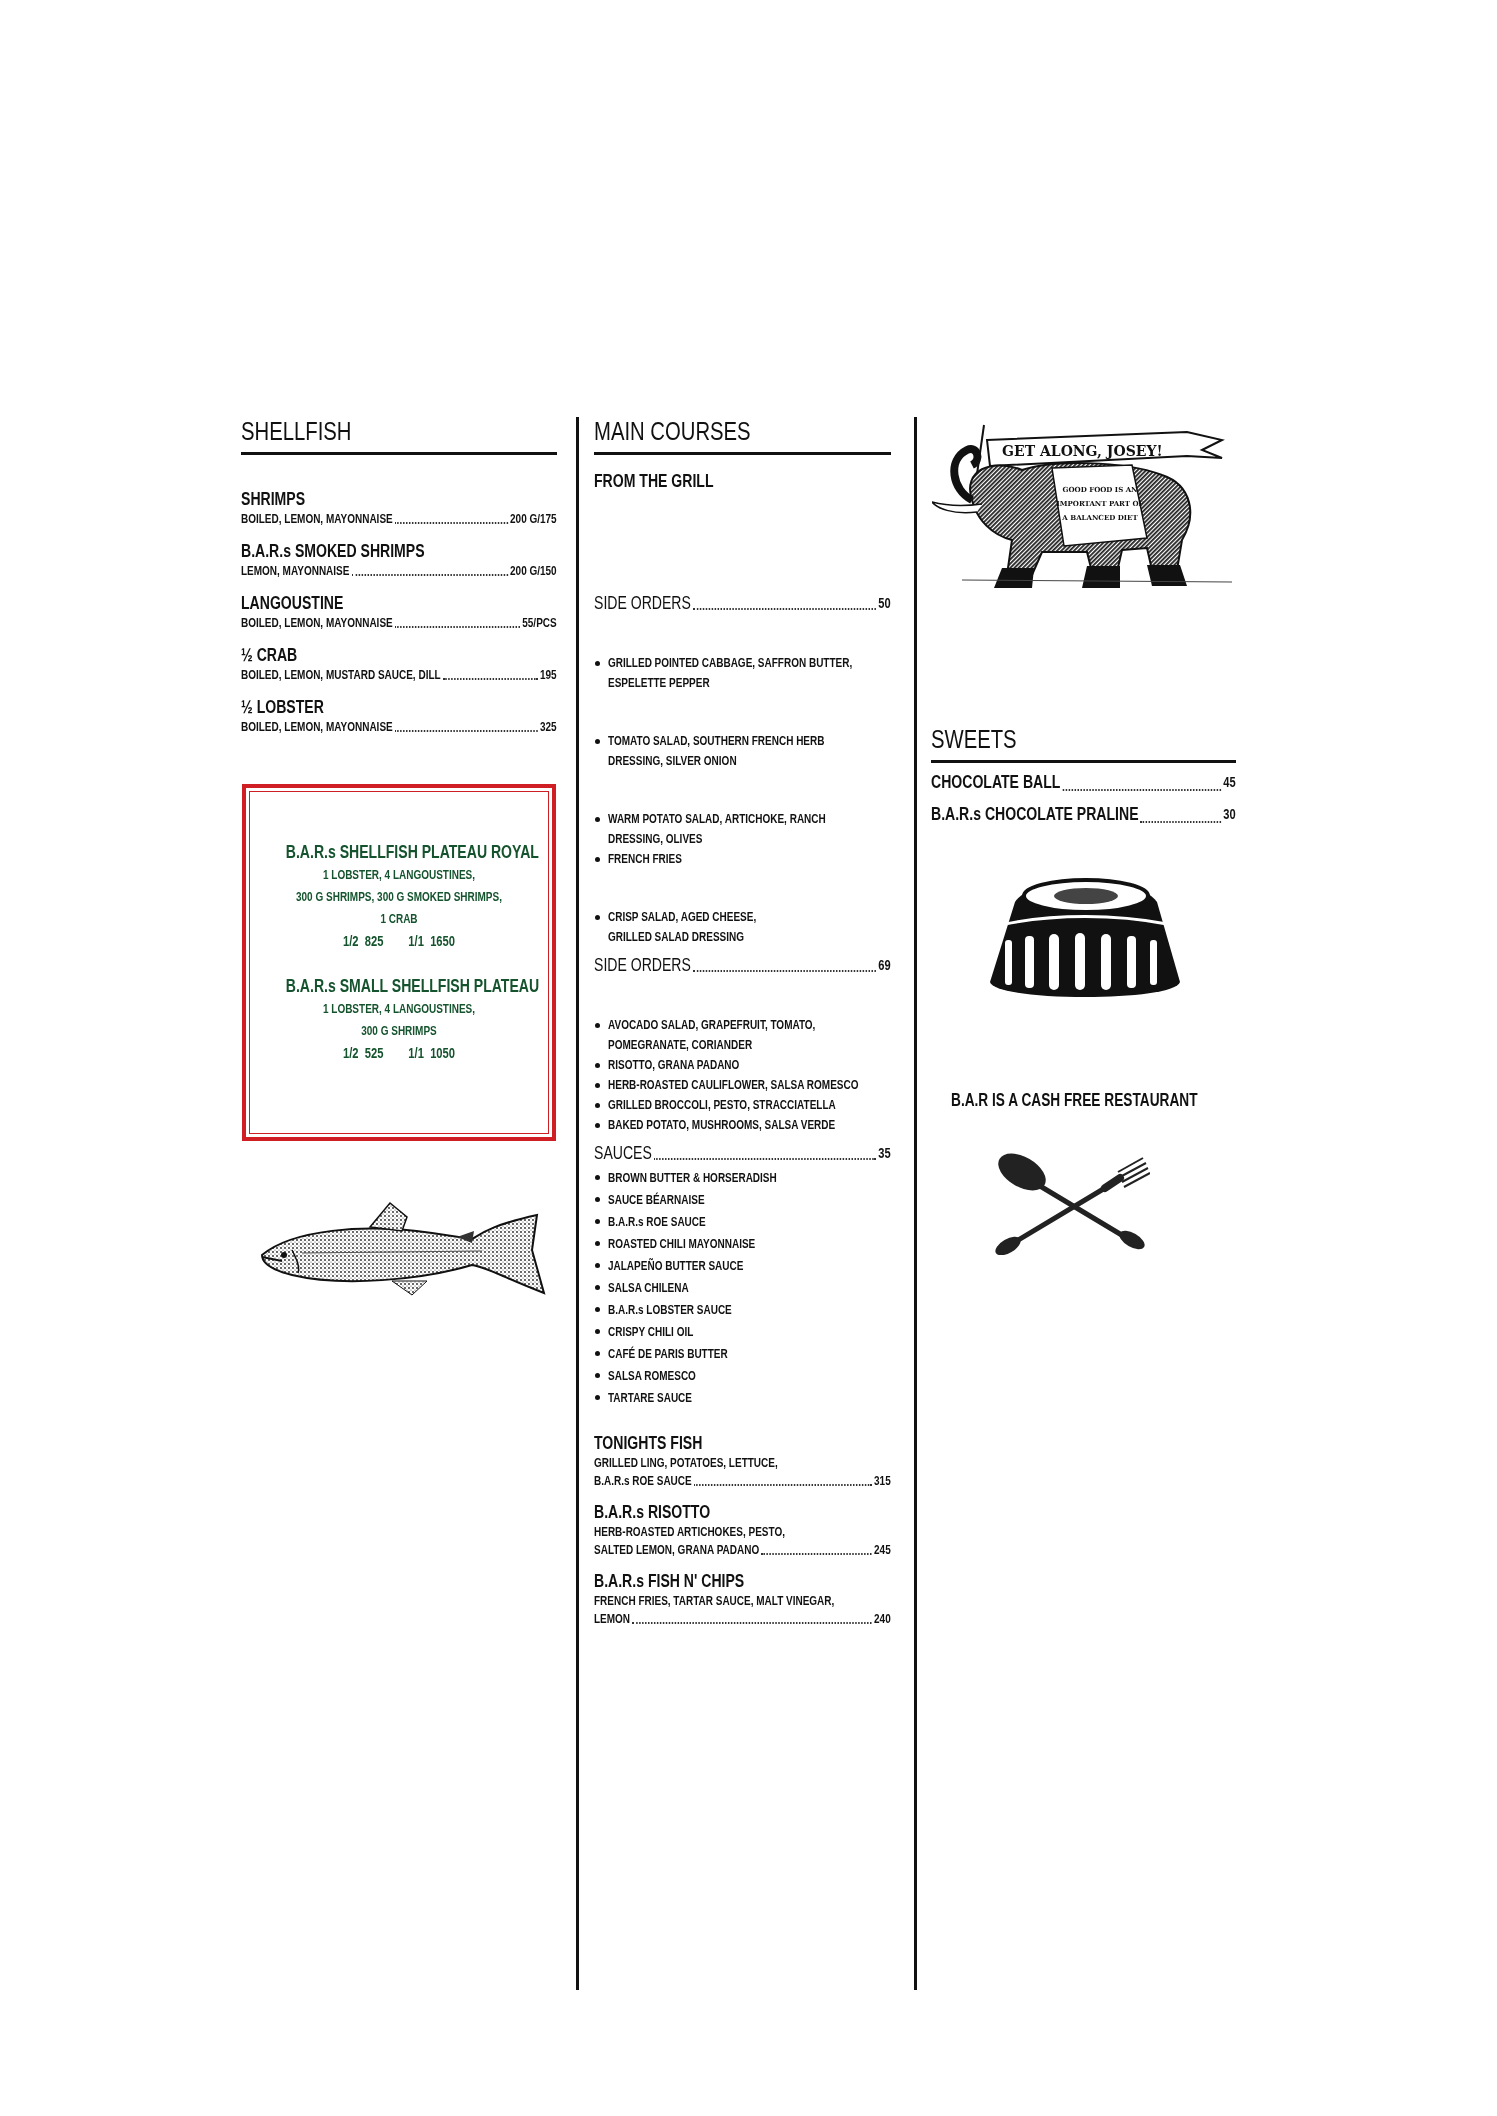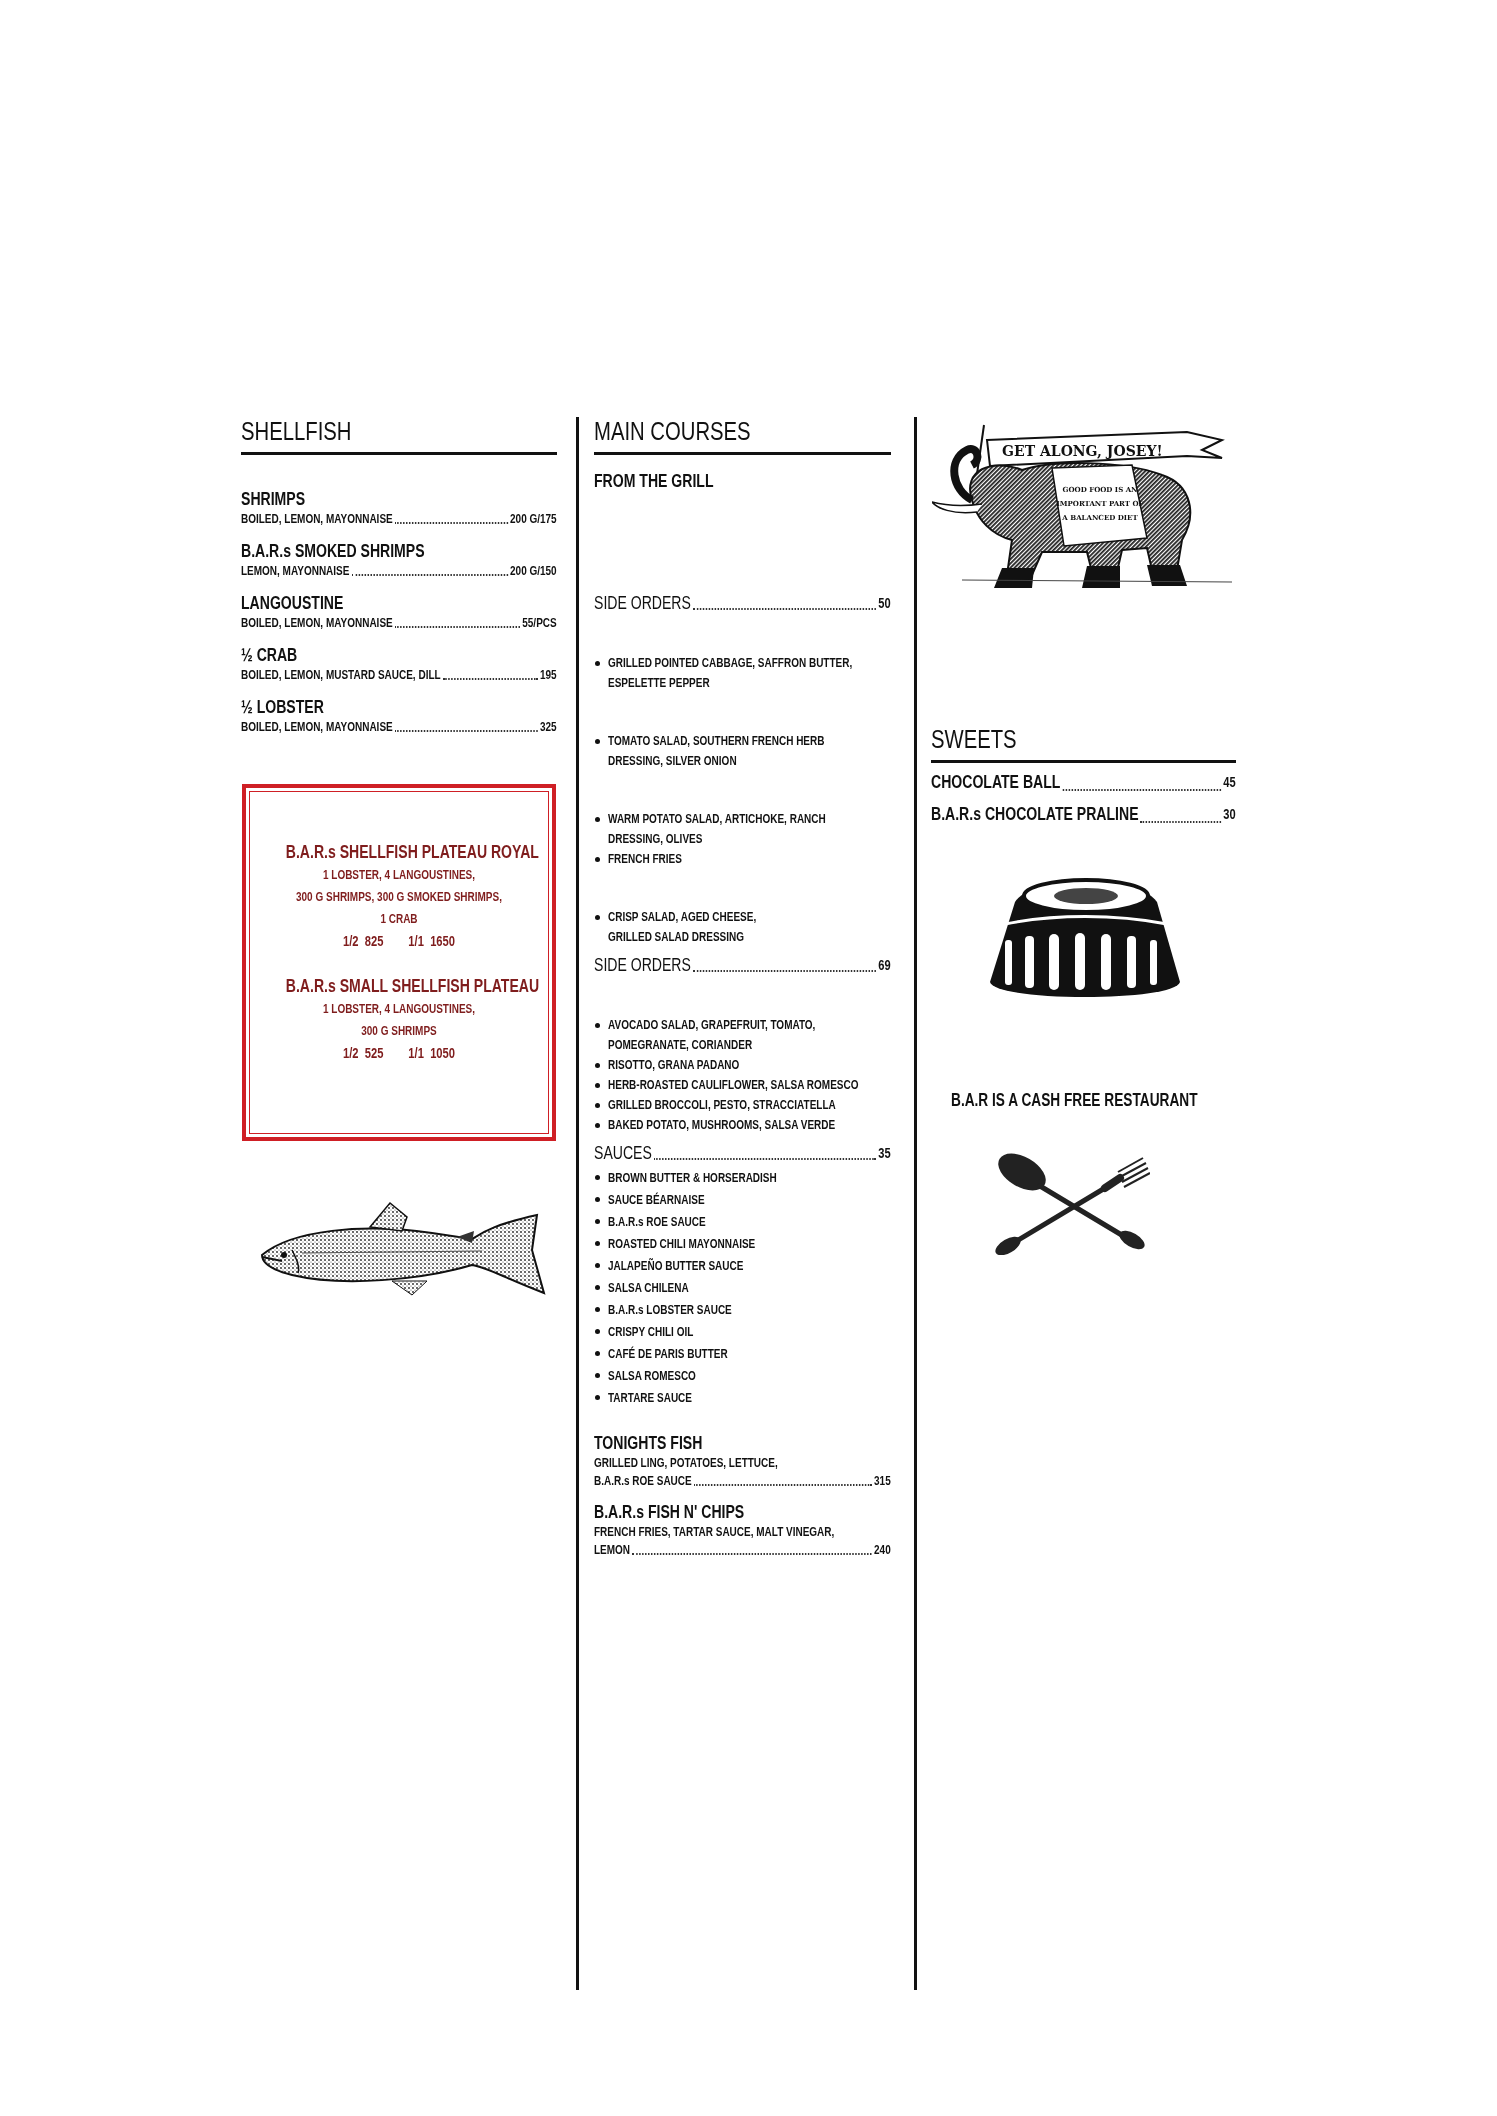--- a/index.html
+++ b/index.html
@@ -39,21 +39,21 @@
   
   .plateau-box {
     position: absolute; left: 242px; top: 784px; width: 314px; height: 357px;
     border: 4px solid #cf1f25; box-sizing: border-box;
   }
   .plateau-inner {
     position: absolute; left: 3px; top: 3px; right: 3px; bottom: 3px;
     border: 1.5px solid #cf1f25;
   }
   .plateau-content {
-    position: absolute; left: 0; right: 0; top: 52px; text-align: center; color: #7f1d1d;
+    position: absolute; left: 0; right: 0; top: 52px; text-align: center; color: #14532d;
   }
   .pl-title {
     font-size: 19px; font-weight: bold; white-space: nowrap; line-height: 24px;
     transform: scaleX(0.74); transform-origin: center top;
   }
   .pl-line {
     font-size: 13.5px; font-weight: bold; white-space: nowrap; line-height: 22px;
     transform: scaleX(0.74); transform-origin: center top;
   }
   .pl-price { font-size: 14px; font-weight: bold; line-height: 22px; transform: scaleX(0.8); transform-origin: center top; white-space: pre; }
@@ -299,20 +299,29 @@
 <div class="col" style="left:594px; top:1432px; width:297px;">
   <div class="menu-item" style="margin-bottom:11px">
     <div class="item-name">TONIGHTS FISH</div>
     <div class="item-desc-line">GRILLED LING, POTATOES, LETTUCE,</div>
     <div class="item-row">
       <span class="desc">B.A.R.s ROE SAUCE</span>
       <span class="dots"></span>
       <span class="price">315</span>
     </div>
   </div>
+  <div class="menu-item" style="margin-bottom:11px">
+    <div class="item-name">B.A.R.s RISOTTO</div>
+    <div class="item-desc-line">HERB-ROASTED ARTICHOKES, PESTO,</div>
+    <div class="item-row">
+      <span class="desc">SALTED LEMON, GRANA PADANO</span>
+      <span class="dots"></span>
+      <span class="price">245</span>
+    </div>
+  </div>
   <div class="menu-item" style="margin-bottom:7px">
     <div class="item-name">B.A.R.s FISH N' CHIPS</div>
     <div class="item-desc-line">FRENCH FRIES, TARTAR SAUCE, MALT VINEGAR,</div>
     <div class="item-row">
       <span class="desc">LEMON</span>
       <span class="dots"></span>
       <span class="price">240</span>
     </div>
   </div>
 </div>

